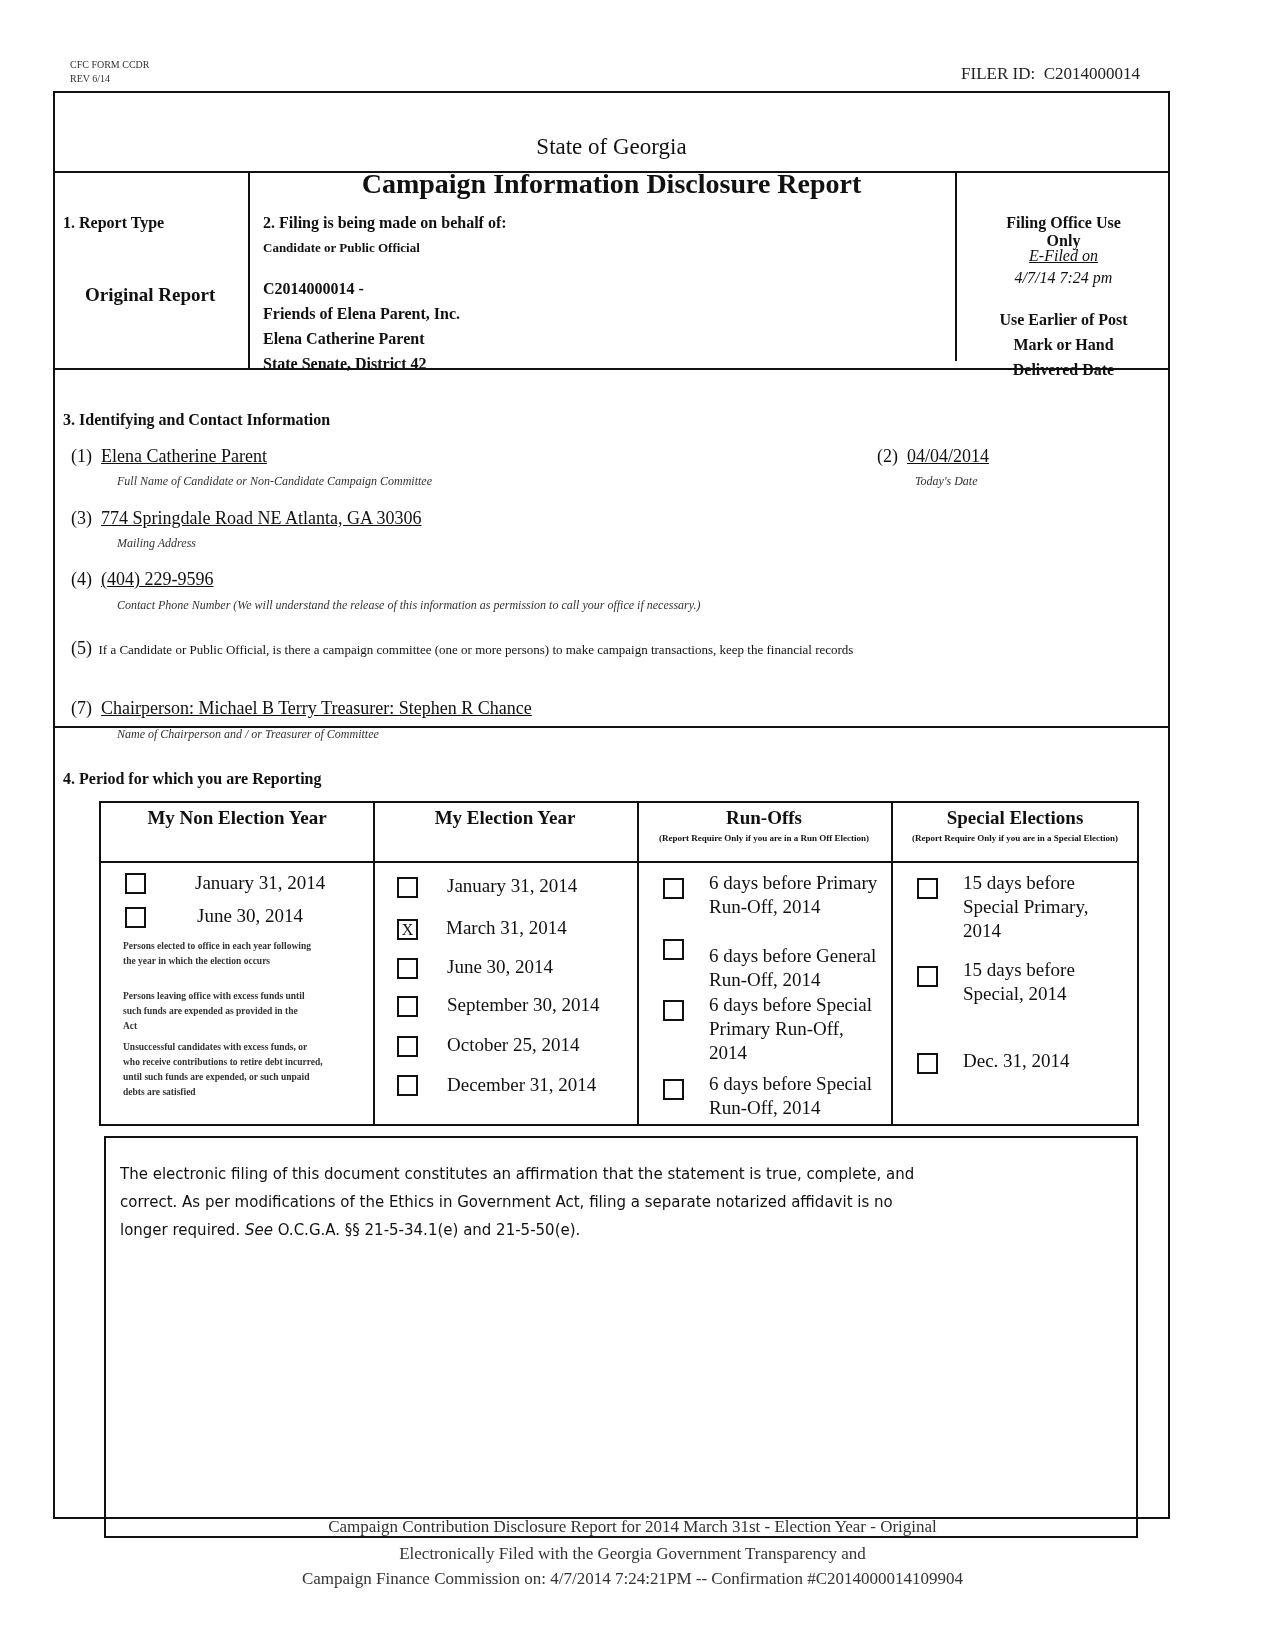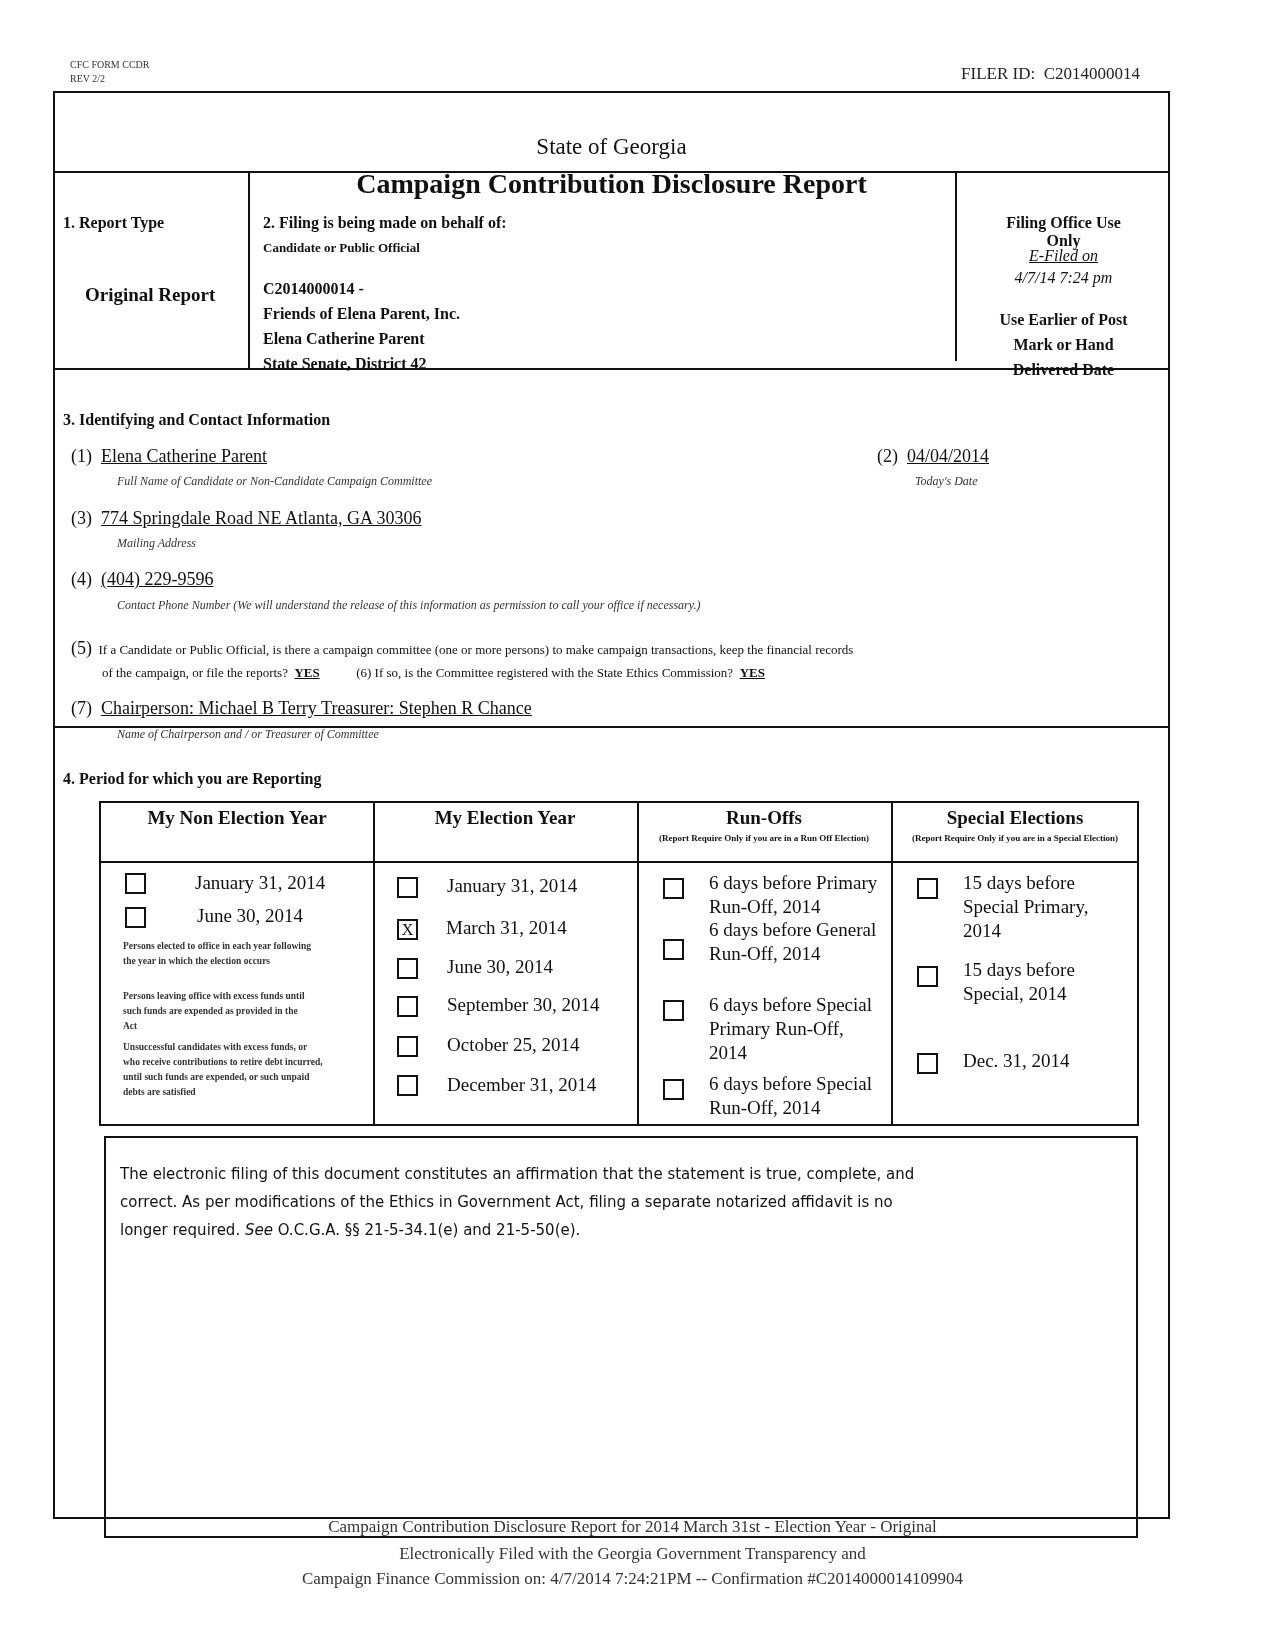--- a/index.html
+++ b/index.html
@@ -25,31 +25,31 @@
   .opt { position:absolute; font-size:19px; line-height:24px; }
   .note { position:absolute; font-size:9.5px; line-height:15px; color:#333;font-weight:bold; }
   .affirm { position:absolute; font-family:"DejaVu Sans", sans-serif; font-size:15px; line-height:28px; }
   .footer { position:absolute; left:0; right:0; text-align:center; font-size:17px; color:#333; }
 </style>
 </head>
 <body>
 
 <div class="abs formid">
   <div>CFC FORM CCDR</div>
-  <div>REV 2/2</div>
+  <div>REV 6/14</div>
 </div>
 <div class="abs filerid">
   <span>FILER ID:</span>&nbsp;
   <span>C2014000014</span>
 </div>
 
 <div class="abs outer">
 
   <div class="abs title1">State of Georgia</div>
-  <div class="abs title2">Campaign Contribution Disclosure Report</div>
+  <div class="abs title2">Campaign Information Disclosure Report</div>
   <div class="hline" style="top:78px"></div>
 
   <div class="vline" style="left:193px; top:78px; height:197px"></div>
   <div class="vline" style="left:900px; top:78px; height:190px"></div>
 
   <div class="abs b16" style="left:8px; top:90px">1.  Report Type</div>
   <div class="abs bold" style="left:30px; top:160px; font-size:19px">Original Report</div>
 
   <div class="abs b16" style="left:208px; top:90px">2.  Filing is being made on behalf of:</div>
   <div class="abs bold" style="left:208px; top:116px; font-size:13px">Candidate or Public Official</div>
@@ -92,27 +92,20 @@
   <div class="abs small-it" style="left:62px; top:412px">Mailing Address</div>
 
   <div class="abs val" style="left:16px; top:445px">
     <span>(4)</span>&nbsp;
     <span class="u">(404) 229-9596</span>
   </div>
   <div class="abs small-it" style="left:62px; top:474px">Contact Phone Number (We will understand the release of this information as permission to call your office if necessary.)</div>
 
   <div class="abs" style="left:16px; top:513px; font-size:13px; line-height:23px">
     <div><span style="font-size:18px">(5)</span>&nbsp; <span>If a Candidate or Public Official, is there a campaign committee (one or more persons) to make campaign transactions, keep the financial records</span></div>
-    <div style="padding-left:31px">
-      <span>of the campaign, or file the reports?</span>&nbsp;
-      <span class="bold u">YES</span>
-      <span style="display:inline-block; width:30px"></span>
-      <span>(6)  If so, is the Committee registered with the State Ethics Commission?</span>&nbsp;
-      <span class="bold u">YES</span>
-    </div>
   </div>
 
   <div class="abs val" style="left:16px; top:574px">
     <span>(7)</span>&nbsp;
     <span class="u">Chairperson:  Michael B Terry     Treasurer:  Stephen R Chance</span>
   </div>
   <div class="abs small-it" style="left:62px; top:603px">Name of Chairperson and / or Treasurer of Committee</div>
 
   <div class="hline" style="top:633px"></div>
 
@@ -148,21 +141,21 @@
     <div class="cb" style="left:296px; top:193px"></div>
     <div class="opt" style="left:346px; top:190px">September 30, 2014</div>
     <div class="cb" style="left:296px; top:233px"></div>
     <div class="opt" style="left:346px; top:230px">October 25, 2014</div>
     <div class="cb" style="left:296px; top:272px"></div>
     <div class="opt" style="left:346px; top:270px">December 31, 2014</div>
 
     <div class="cb" style="left:562px; top:75px"></div>
     <div class="opt" style="left:608px; top:68px; width:170px">6 days before Primary Run-Off, 2014</div>
     <div class="cb" style="left:562px; top:136px"></div>
-    <div class="opt" style="left:608px; top:115px; width:170px">6 days before General Run-Off, 2014</div>
+    <div class="opt" style="left:608px; top:141px; width:170px">6 days before General Run-Off, 2014</div>
     <div class="cb" style="left:562px; top:197px"></div>
     <div class="opt" style="left:608px; top:190px; width:170px">6 days before Special Primary Run-Off, 2014</div>
     <div class="cb" style="left:562px; top:276px"></div>
     <div class="opt" style="left:608px; top:269px; width:170px">6 days before Special Run-Off, 2014</div>
 
     <div class="cb" style="left:816px; top:75px"></div>
     <div class="opt" style="left:862px; top:68px; width:140px">15 days before Special Primary, 2014</div>
     <div class="cb" style="left:816px; top:163px"></div>
     <div class="opt" style="left:862px; top:155px; width:140px">15 days before Special, 2014</div>
     <div class="cb" style="left:816px; top:250px"></div>

